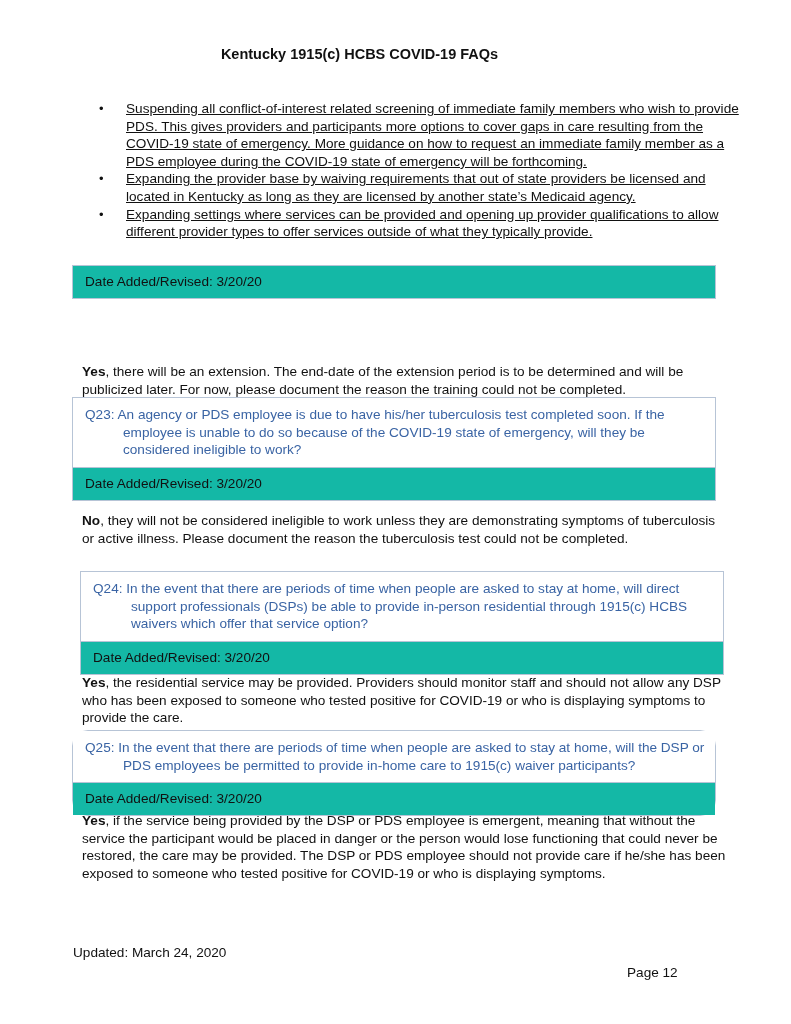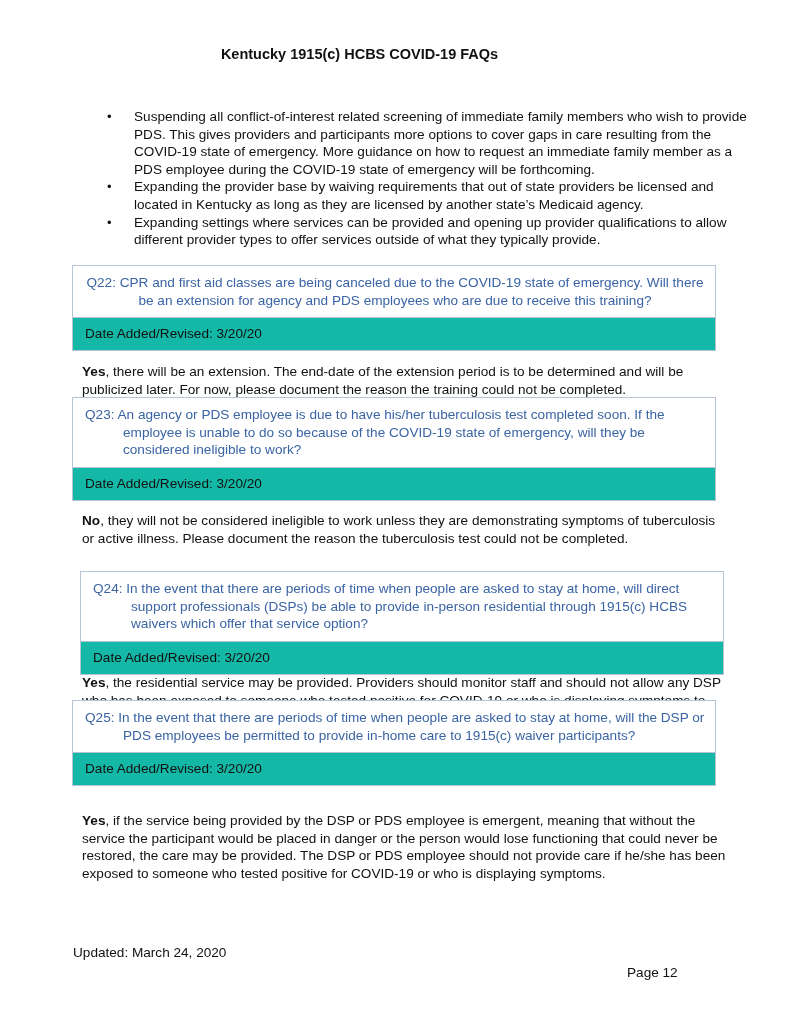--- a/index.html
+++ b/index.html
@@ -1,20 +1,20 @@
 <!DOCTYPE html>
 <html><head>
 <meta charset="utf-8">
 <style>
   html, body { margin: 0; padding: 0; background: #ffffff; }
   body { width: 791px; height: 1024px; position: relative; overflow: hidden;
          font-family: "Liberation Sans", sans-serif; color: #111; font-size: 13.6px; }
   .title { position: absolute; top: 46px; left: 0; width: 719px; text-align: center;
            font-weight: bold; font-size: 14.5px; color: #111; }
-  .bullets { position: absolute; top: 96px; left: 95px; width: 640px; margin: 12px; padding: 0; list-style: none; }
+  .bullets { position: absolute; top: 96px; left: 95px; width: 640px; margin: 4px; padding: 0; list-style: none; text-decoration: underline; }
   .bullets li { position: relative; padding-left: 27px; line-height: 17.6px; margin: 0; }
   .bullets li::before { content: "\2022"; position: absolute; left: 0; top: 0; font-size: 13px; }
   .qbox { position: absolute; left: 72px; width: 642px; border: 1px solid #b7c4d6; }
   .qbox .q { background: #fff; color: #3a64a4; padding: 8px 10px 8px 12px; line-height: 17.6px;
              border-bottom: 1px solid #b7c4d6; }
   .qbox .q .hang { display: block; padding-left: 38px; text-indent: -38px; }
   .qbox .d { background: #14b8a6; padding: 8px 10px 8px 12px; line-height: 16px; color: #111; }
   .ans { position: absolute; left: 74px; width: 645px; line-height: 17.6px; margin: 8px; }
   .ans b { font-weight: bold; }
   .footer { position: absolute; top: 945px; font-size: 13.6px; }
@@ -24,44 +24,41 @@
 
 <div class="title">Kentucky 1915(c) HCBS COVID-19 FAQs</div>
 
 <ul class="bullets">
   <li>Suspending all conflict-of-interest related screening of immediate family members who wish to provide PDS. This gives providers and participants more options to cover gaps in care resulting from the COVID-19 state of emergency. More guidance on how to request an immediate family member as a PDS employee during the COVID-19 state of emergency will be forthcoming.</li>
   <li>Expanding the provider base by waiving requirements that out of state providers be licensed and located in Kentucky as long as they are licensed by another state’s Medicaid agency.</li>
   <li>Expanding settings where services can be provided and opening up provider qualifications to allow different provider types to offer services outside of what they typically provide.</li>
 </ul>
 
 <div class="qbox" style="top:265px;">
-  <div class="q">
-    <span class="hang" style="text-align:center;padding-left:0;text-indent:0;">Q22: CPR and first aid classes are being canceled due to the COVID-19 state of emergency. Will there be an extension for agency and PDS employees who are due to receive this training?</span>
-  </div>
   <div class="d">Date Added/Revised: 3/20/20</div>
 </div>
 <p class="ans" style="top:355px;"><b>Yes</b><span>, there will be an extension. The end-date of the extension period is to be determined and will be publicized later. For now, please document the reason the training could not be completed.</span></p>
 
 <div class="qbox" style="top:397px;">
   <div class="q">
     <span class="hang">Q23: An agency or PDS employee is due to have his/her tuberculosis test completed soon. If the employee is unable to do so because of the COVID-19 state of emergency, will they be considered ineligible to work?</span>
   </div>
   <div class="d">Date Added/Revised: 3/20/20</div>
 </div>
 <p class="ans" style="top:504px;"><b>No</b><span>, they will not be considered ineligible to work unless they are demonstrating symptoms of tuberculosis or active illness. Please document the reason the tuberculosis test could not be completed.</span></p>
 
 <div class="qbox" style="top:571px;margin-left:8px;">
   <div class="q">
     <span class="hang">Q24: In the event that there are periods of time when people are asked to stay at home, will direct support professionals (DSPs) be able to provide in-person residential through 1915(c) HCBS waivers which offer that service option?</span>
   </div>
   <div class="d">Date Added/Revised: 3/20/20</div>
 </div>
 <p class="ans" style="top:666px;"><b>Yes</b><span>, the residential service may be provided. Providers should monitor staff and should not allow any DSP who has been exposed to someone who tested positive for COVID-19 or who is displaying symptoms to provide the care.</span></p>
 
-<div class="qbox" style="top:700px;">
+<div class="qbox" style="top:730px;border-radius:16px;">
   <div class="q">
     <span class="hang">Q25: In the event that there are periods of time when people are asked to stay at home, will the DSP or PDS employees be permitted to provide in-home care to 1915(c) waiver participants?</span>
   </div>
   <div class="d">Date Added/Revised: 3/20/20</div>
 </div>
 <p class="ans" style="top:804px;"><b>Yes</b><span>, if the service being provided by the DSP or PDS employee is emergent, meaning that without the service the participant would be placed in danger or the person would lose functioning that could never be restored, the care may be provided. The DSP or PDS employee should not provide care if he/she has been exposed to someone who tested positive for COVID-19 or who is displaying symptoms.</span></p>
 
 <div class="footer" style="left:73px;">Updated: March 24, 2020</div>
 <div class="footer" style="left:627px;margin-top:20px;">Page 12</div>
 

